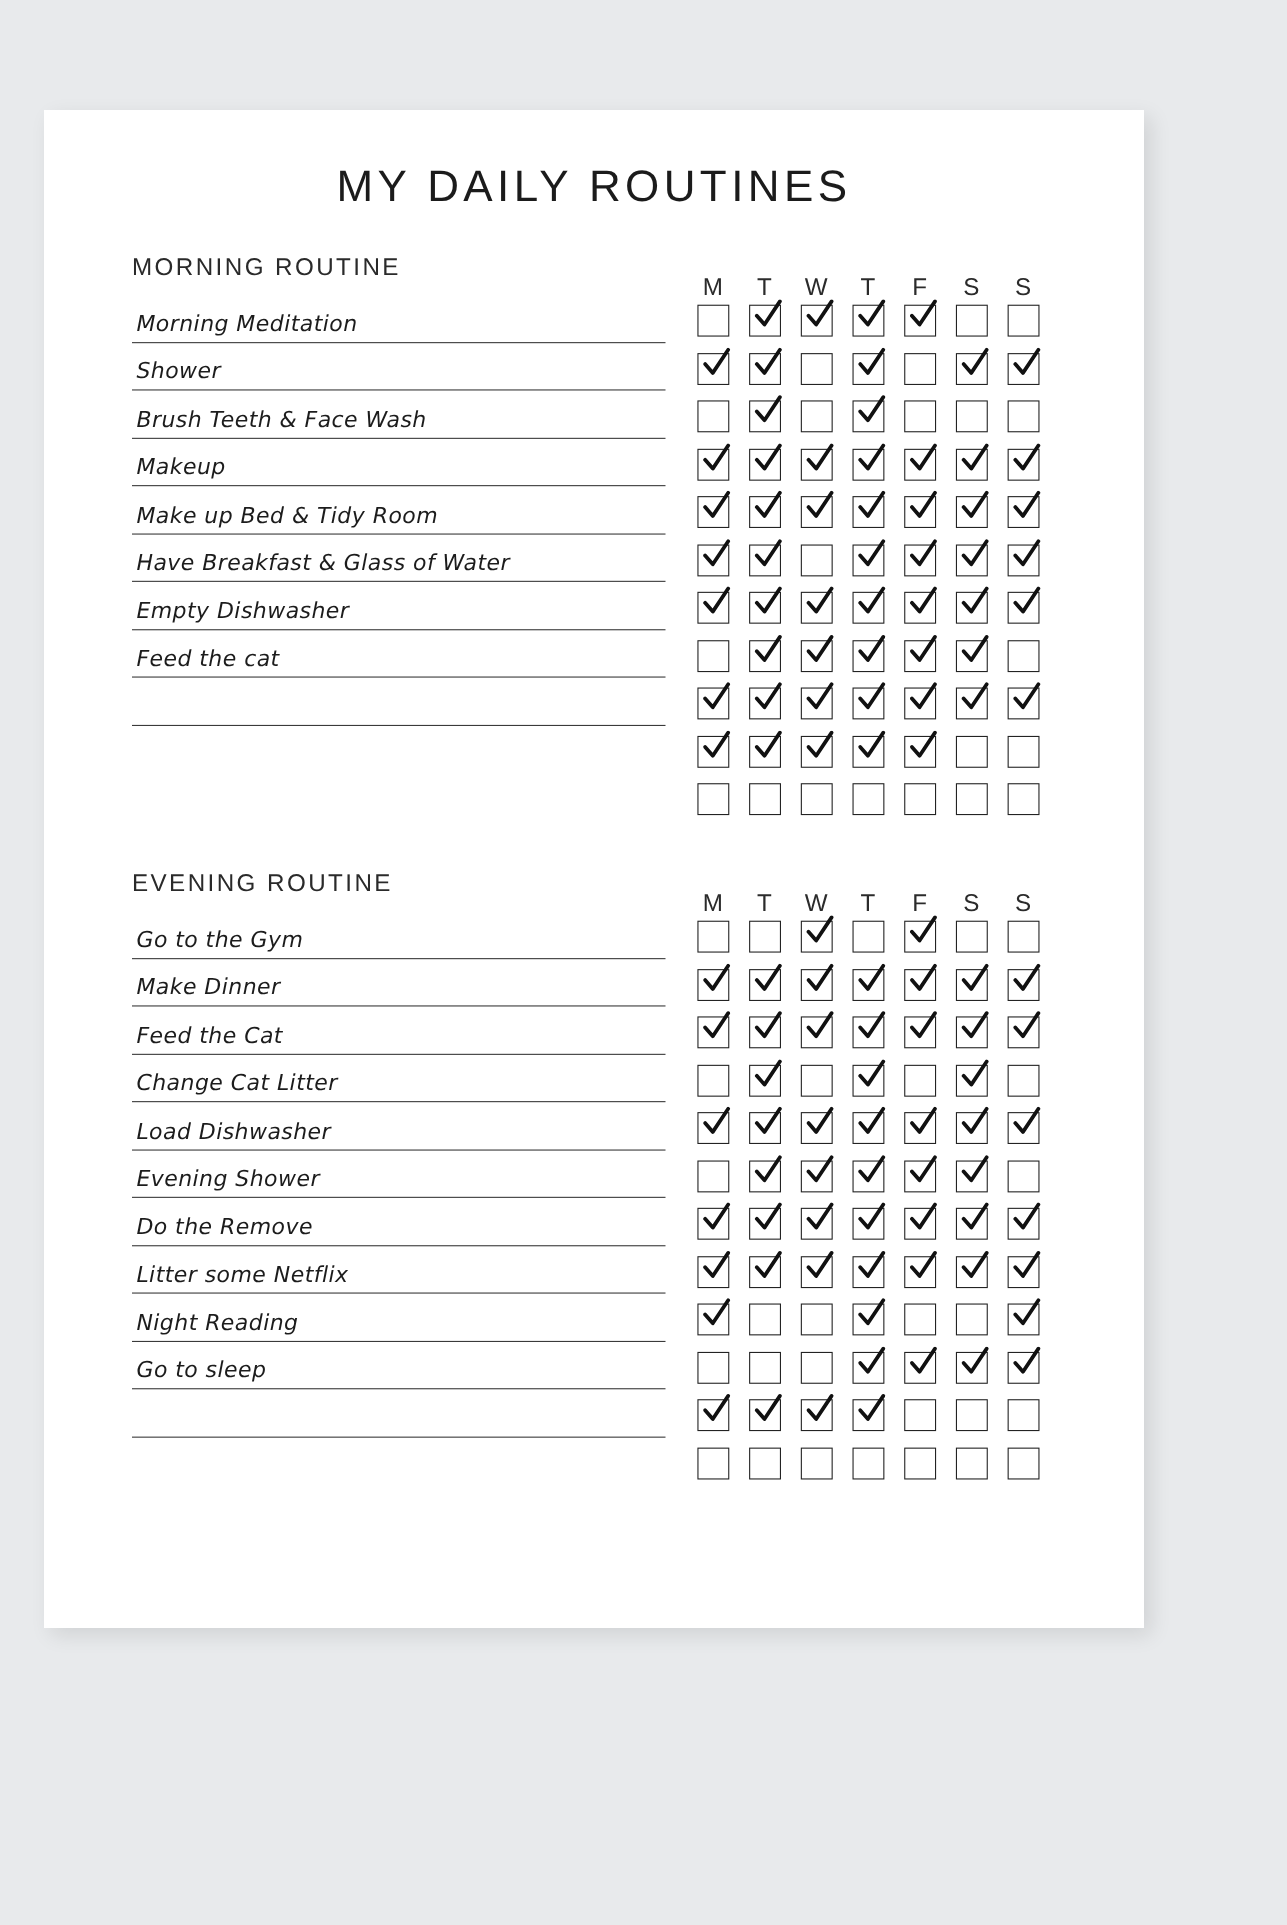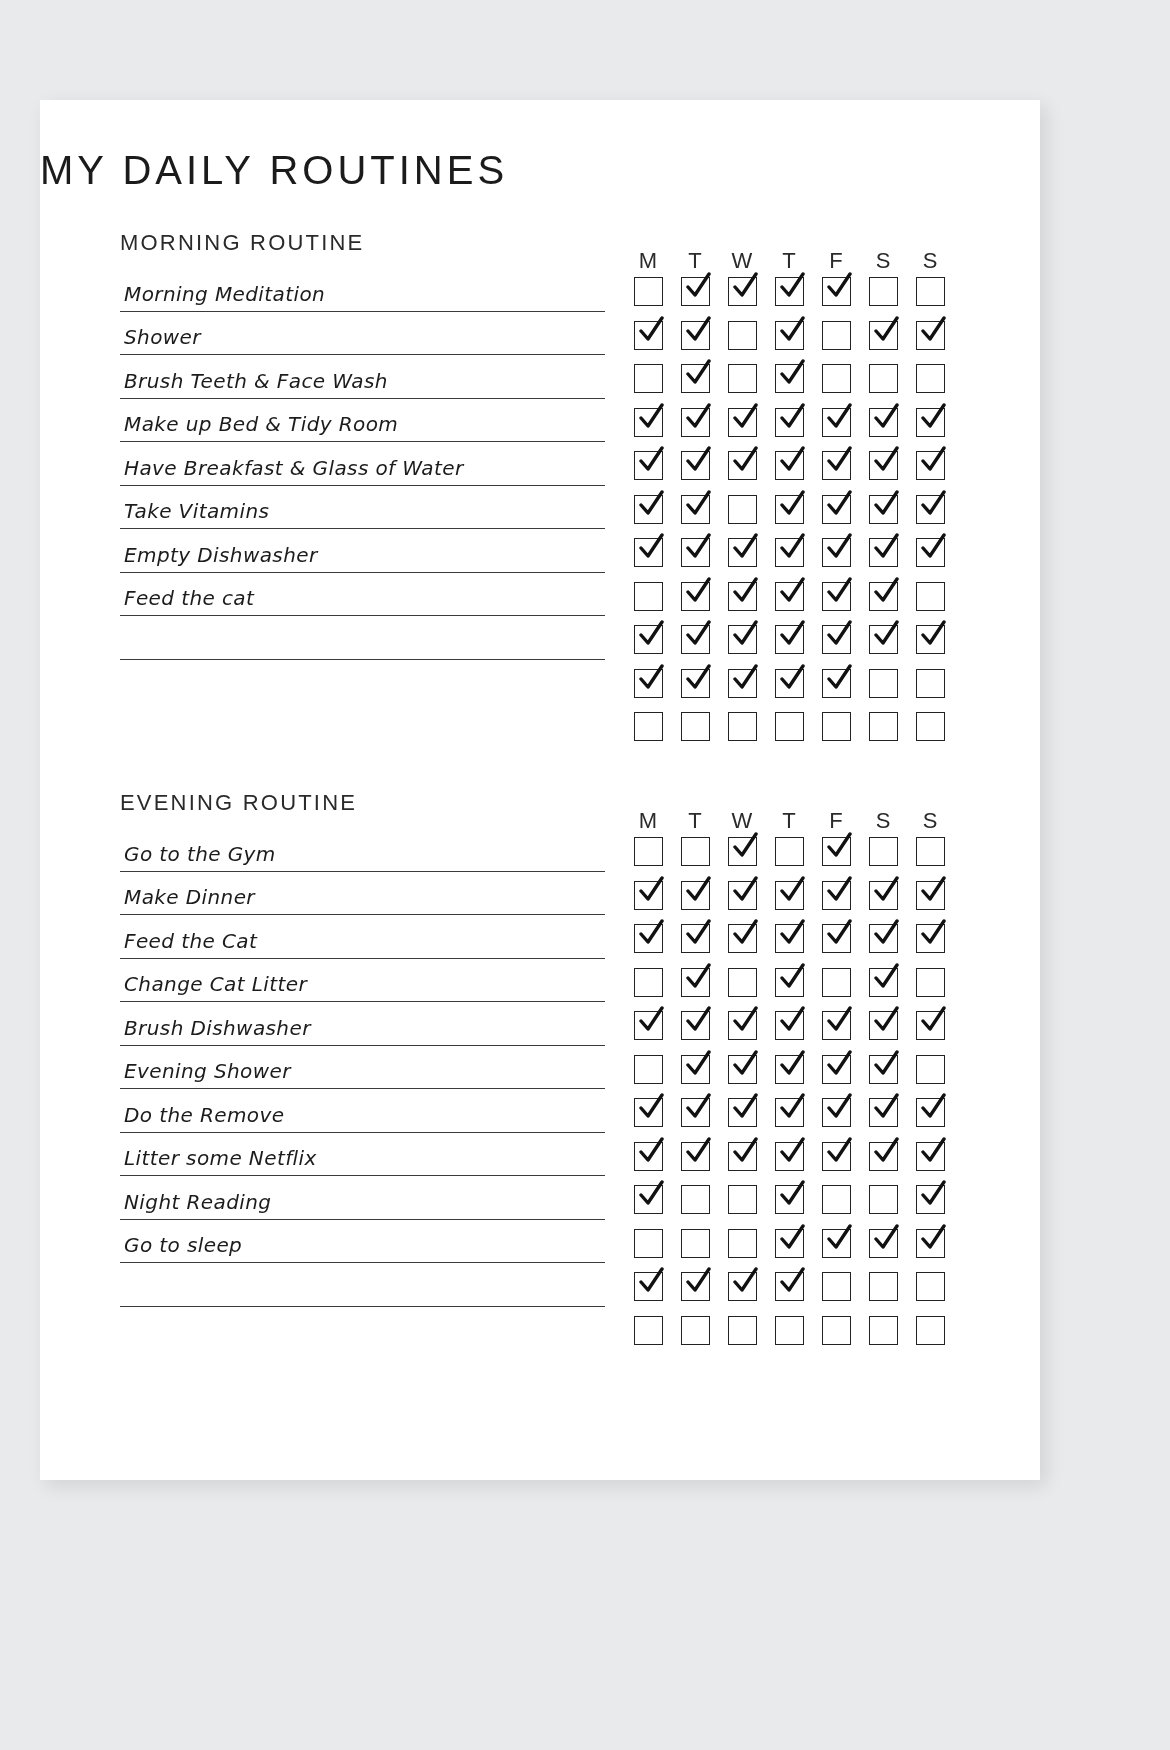--- a/index.html
+++ b/index.html
@@ -25,20 +25,21 @@
   .sheet {
     position: absolute;
     left: 0;
     top: 0;
     width: 1000px;
     height: 1380px;
     background: #ffffff;
     box-sizing: border-box;
   }
   .doc-title {
+    text-align: center;
     font-family: "Liberation Sans", sans-serif;
     font-size: 40px;
     letter-spacing: 4px;
     color: #1b1b1b;
     font-weight: 400;
     margin: 0;
     padding-top: 48px;
   }
   .section {
     position: absolute;
@@ -153,27 +154,27 @@
           <div class="line-item">
             <span class="line-text">Morning Meditation</span>
           </div>
           <div class="line-item">
             <span class="line-text">Shower</span>
           </div>
           <div class="line-item">
             <span class="line-text">Brush Teeth &amp; Face Wash</span>
           </div>
           <div class="line-item">
+            <span class="line-text">Makeup</span>
+          </div>
+          <div class="line-item">
             <span class="line-text">Make up Bed &amp; Tidy Room</span>
           </div>
           <div class="line-item">
             <span class="line-text">Have Breakfast &amp; Glass of Water</span>
-          </div>
-          <div class="line-item">
-            <span class="line-text">Take Vitamins</span>
           </div>
           <div class="line-item">
             <span class="line-text">Empty Dishwasher</span>
           </div>
           <div class="line-item">
             <span class="line-text">Feed the cat</span>
           </div>
           <div class="line-item">
             <span class="line-text"></span>
           </div>
@@ -783,21 +784,21 @@
           <div class="line-item">
             <span class="line-text">Make Dinner</span>
           </div>
           <div class="line-item">
             <span class="line-text">Feed the Cat</span>
           </div>
           <div class="line-item">
             <span class="line-text">Change Cat Litter</span>
           </div>
           <div class="line-item">
-            <span class="line-text">Brush Dishwasher</span>
+            <span class="line-text">Load Dishwasher</span>
           </div>
           <div class="line-item">
             <span class="line-text">Evening Shower</span>
           </div>
           <div class="line-item">
             <span class="line-text">Do the Remove</span>
           </div>
           <div class="line-item">
             <span class="line-text">Litter some Netflix</span>
           </div>

